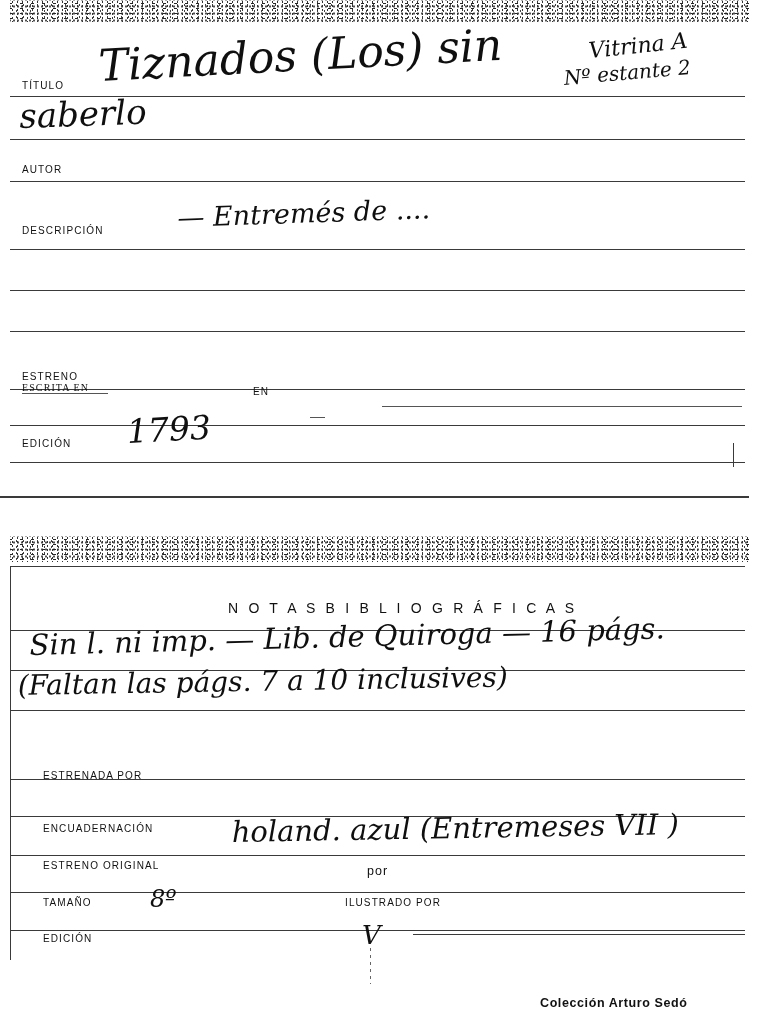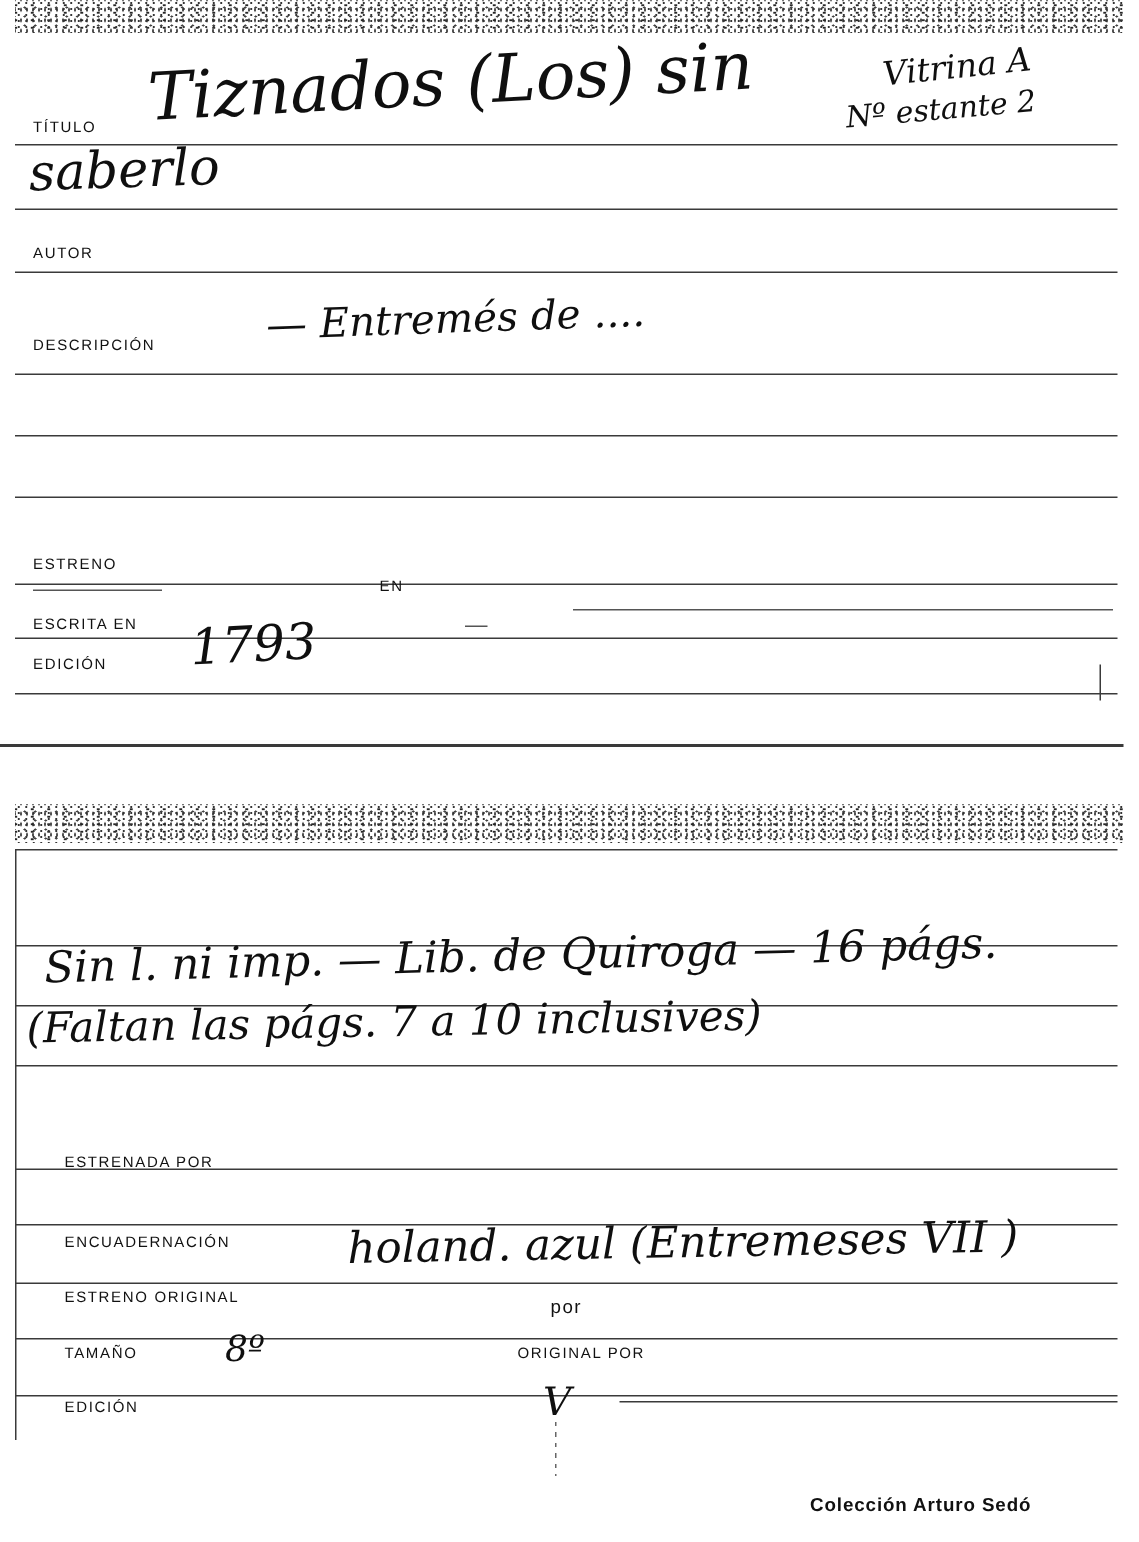--- a/index.html
+++ b/index.html
@@ -58,21 +58,21 @@
   <div class="rule" style="left:10px;width:735px;top:389px;"></div>
   <div class="rule" style="left:10px;width:735px;top:425px;"></div>
   <div class="rule" style="left:10px;width:735px;top:462px;"></div>
   <div class="rule" style="left:0px;width:749px;top:496px;height:2px;"></div>
   <div class="vrule" style="left:733px;top:443px;height:24px;"></div>
 
   <div class="lbl" style="left:22px;top:80px;">TÍTULO</div>
   <div class="lbl" style="left:22px;top:164px;">AUTOR</div>
   <div class="lbl" style="left:22px;top:225px;">DESCRIPCIÓN</div>
   <div class="lbl" style="left:22px;top:371px;">ESTRENO</div>
-  <div class="lbl" style="left:22px;top:411px;">ESCRITA EN</div>
+  <div class="lbl" style="left:22px;top:382px;font-family:Liberation Serif, serif;">ESCRITA EN</div>
   <div class="lbl" style="left:253px;top:386px;">EN</div>
   <div class="lbl" style="left:22px;top:438px;">EDICIÓN</div>
 
   <div class="thin" style="left:22px;top:393px;width:86px;height:1px;"></div>
   <div class="thin" style="left:310px;top:417px;width:15px;height:1px;"></div>
   <div class="thin" style="left:382px;top:406px;width:360px;height:1px;"></div>
 
   <div class="hand" style="left:100px;top:40px;font-size:44px;transform:rotate(-3deg);">Tiznados (Los) sin</div>
   <div class="hand" style="left:20px;top:96px;font-size:34px;transform:rotate(-2deg);">saberlo</div>
 
@@ -93,27 +93,28 @@
   <div class="rule" style="left:10px;width:735px;top:140px;"></div>
   <div class="rule" style="left:10px;width:735px;top:180px;"></div>
   <div class="rule" style="left:10px;width:735px;top:249px;"></div>
   <div class="rule" style="left:10px;width:735px;top:286px;"></div>
   <div class="rule" style="left:10px;width:735px;top:325px;"></div>
   <div class="rule" style="left:10px;width:735px;top:362px;"></div>
   <div class="rule" style="left:10px;width:735px;top:400px;"></div>
   <div class="vrule" style="left:10px;top:36px;height:394px;"></div>
   <div class="rule" style="left:413px;width:332px;top:404px;"></div>
 
+  <div class="notes-title" style="left:228px;top:70px;">N O T A S   B I B L I O G R Á F I C A S</div>
 
   <div class="lbl" style="left:43px;top:240px;">ESTRENADA POR</div>
   <div class="lbl" style="left:43px;top:293px;">ENCUADERNACIÓN</div>
   <div class="lbl" style="left:43px;top:330px;">ESTRENO ORIGINAL</div>
   <div class="lbl sm" style="left:338px;top:334px;">por</div>
   <div class="lbl" style="left:43px;top:367px;">TAMAÑO</div>
-  <div class="lbl" style="left:345px;top:367px;">ORIGINAL POR</div>
+  <div class="lbl" style="left:345px;top:367px;">ILUSTRADO POR</div>
   <div class="lbl" style="left:43px;top:403px;">EDICIÓN</div>
 
   <div class="hand" style="left:30px;top:98px;font-size:29px;transform:rotate(-1.5deg);">Sin l. ni imp. — Lib. de Quiroga — 16 págs.</div>
   <div class="hand" style="left:18px;top:139px;font-size:28px;transform:rotate(-1deg);">(Faltan las págs. 7 a 10 inclusives)</div>
 
   <div class="hand" style="left:232px;top:285px;font-size:29px;transform:rotate(-1deg);">holand. azul  (Entremeses VII )</div>
 
   <div class="hand" style="left:150px;top:355px;font-size:24px;">8º</div>
 
   <div class="hand" style="left:362px;top:390px;font-size:26px;">V</div>

